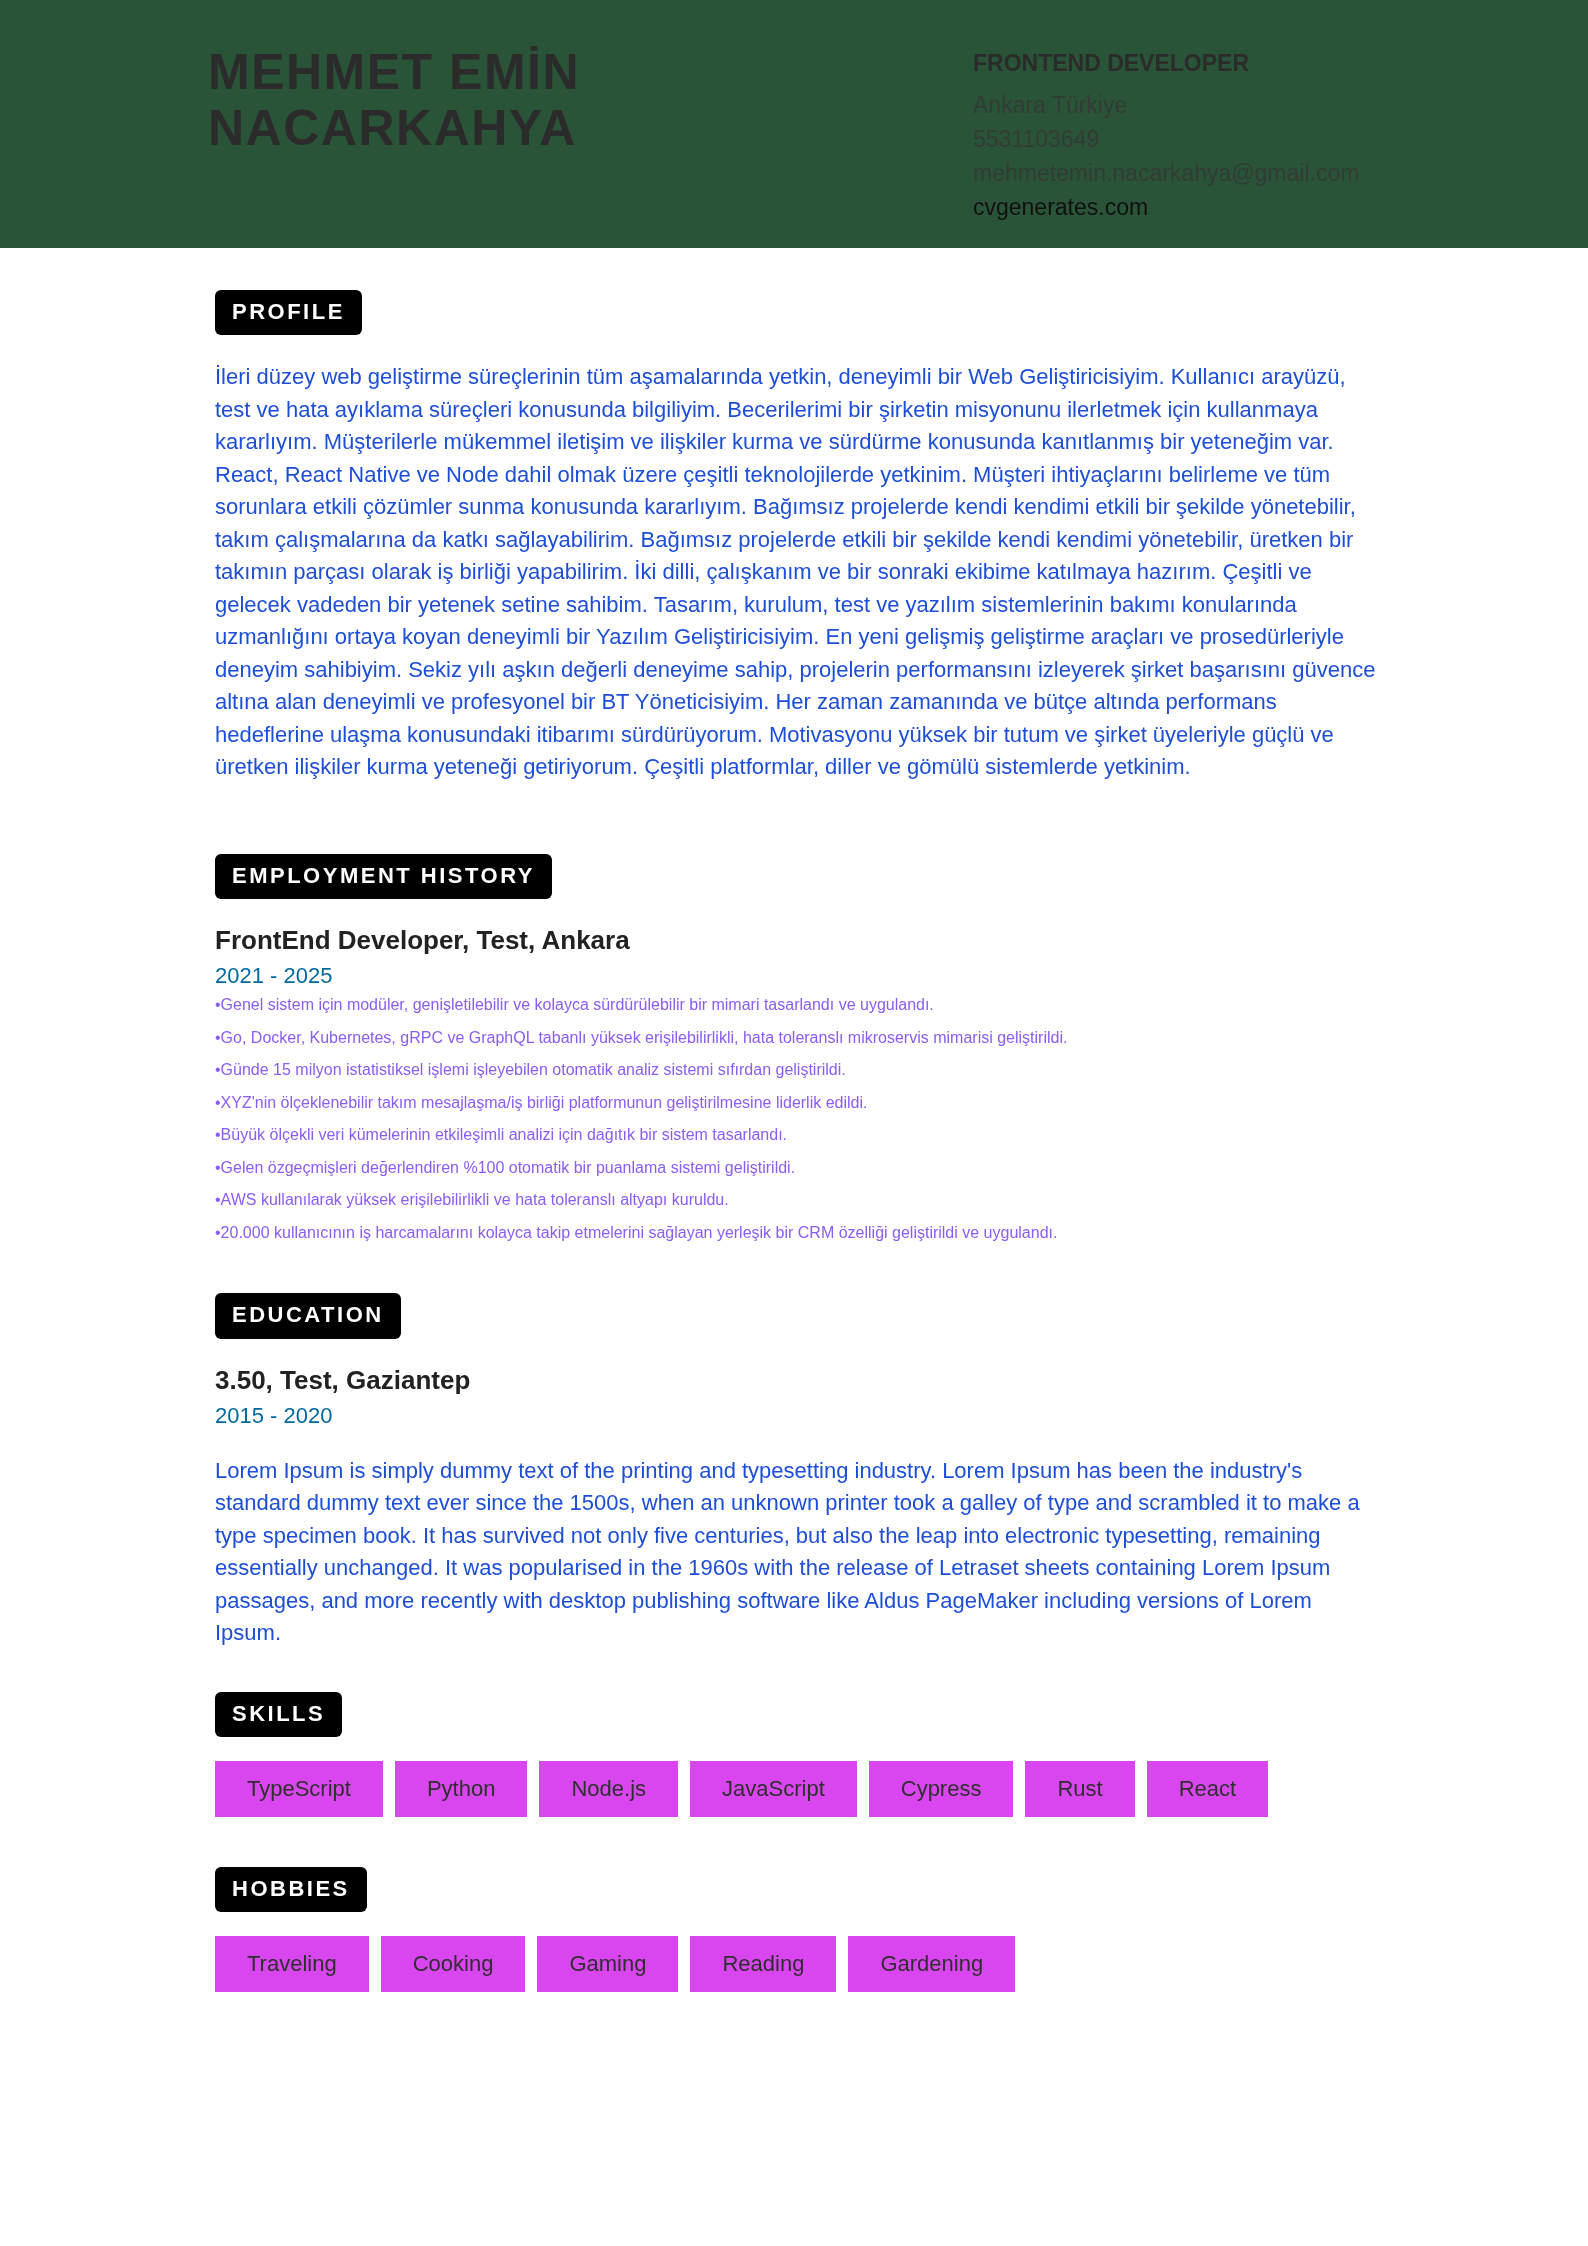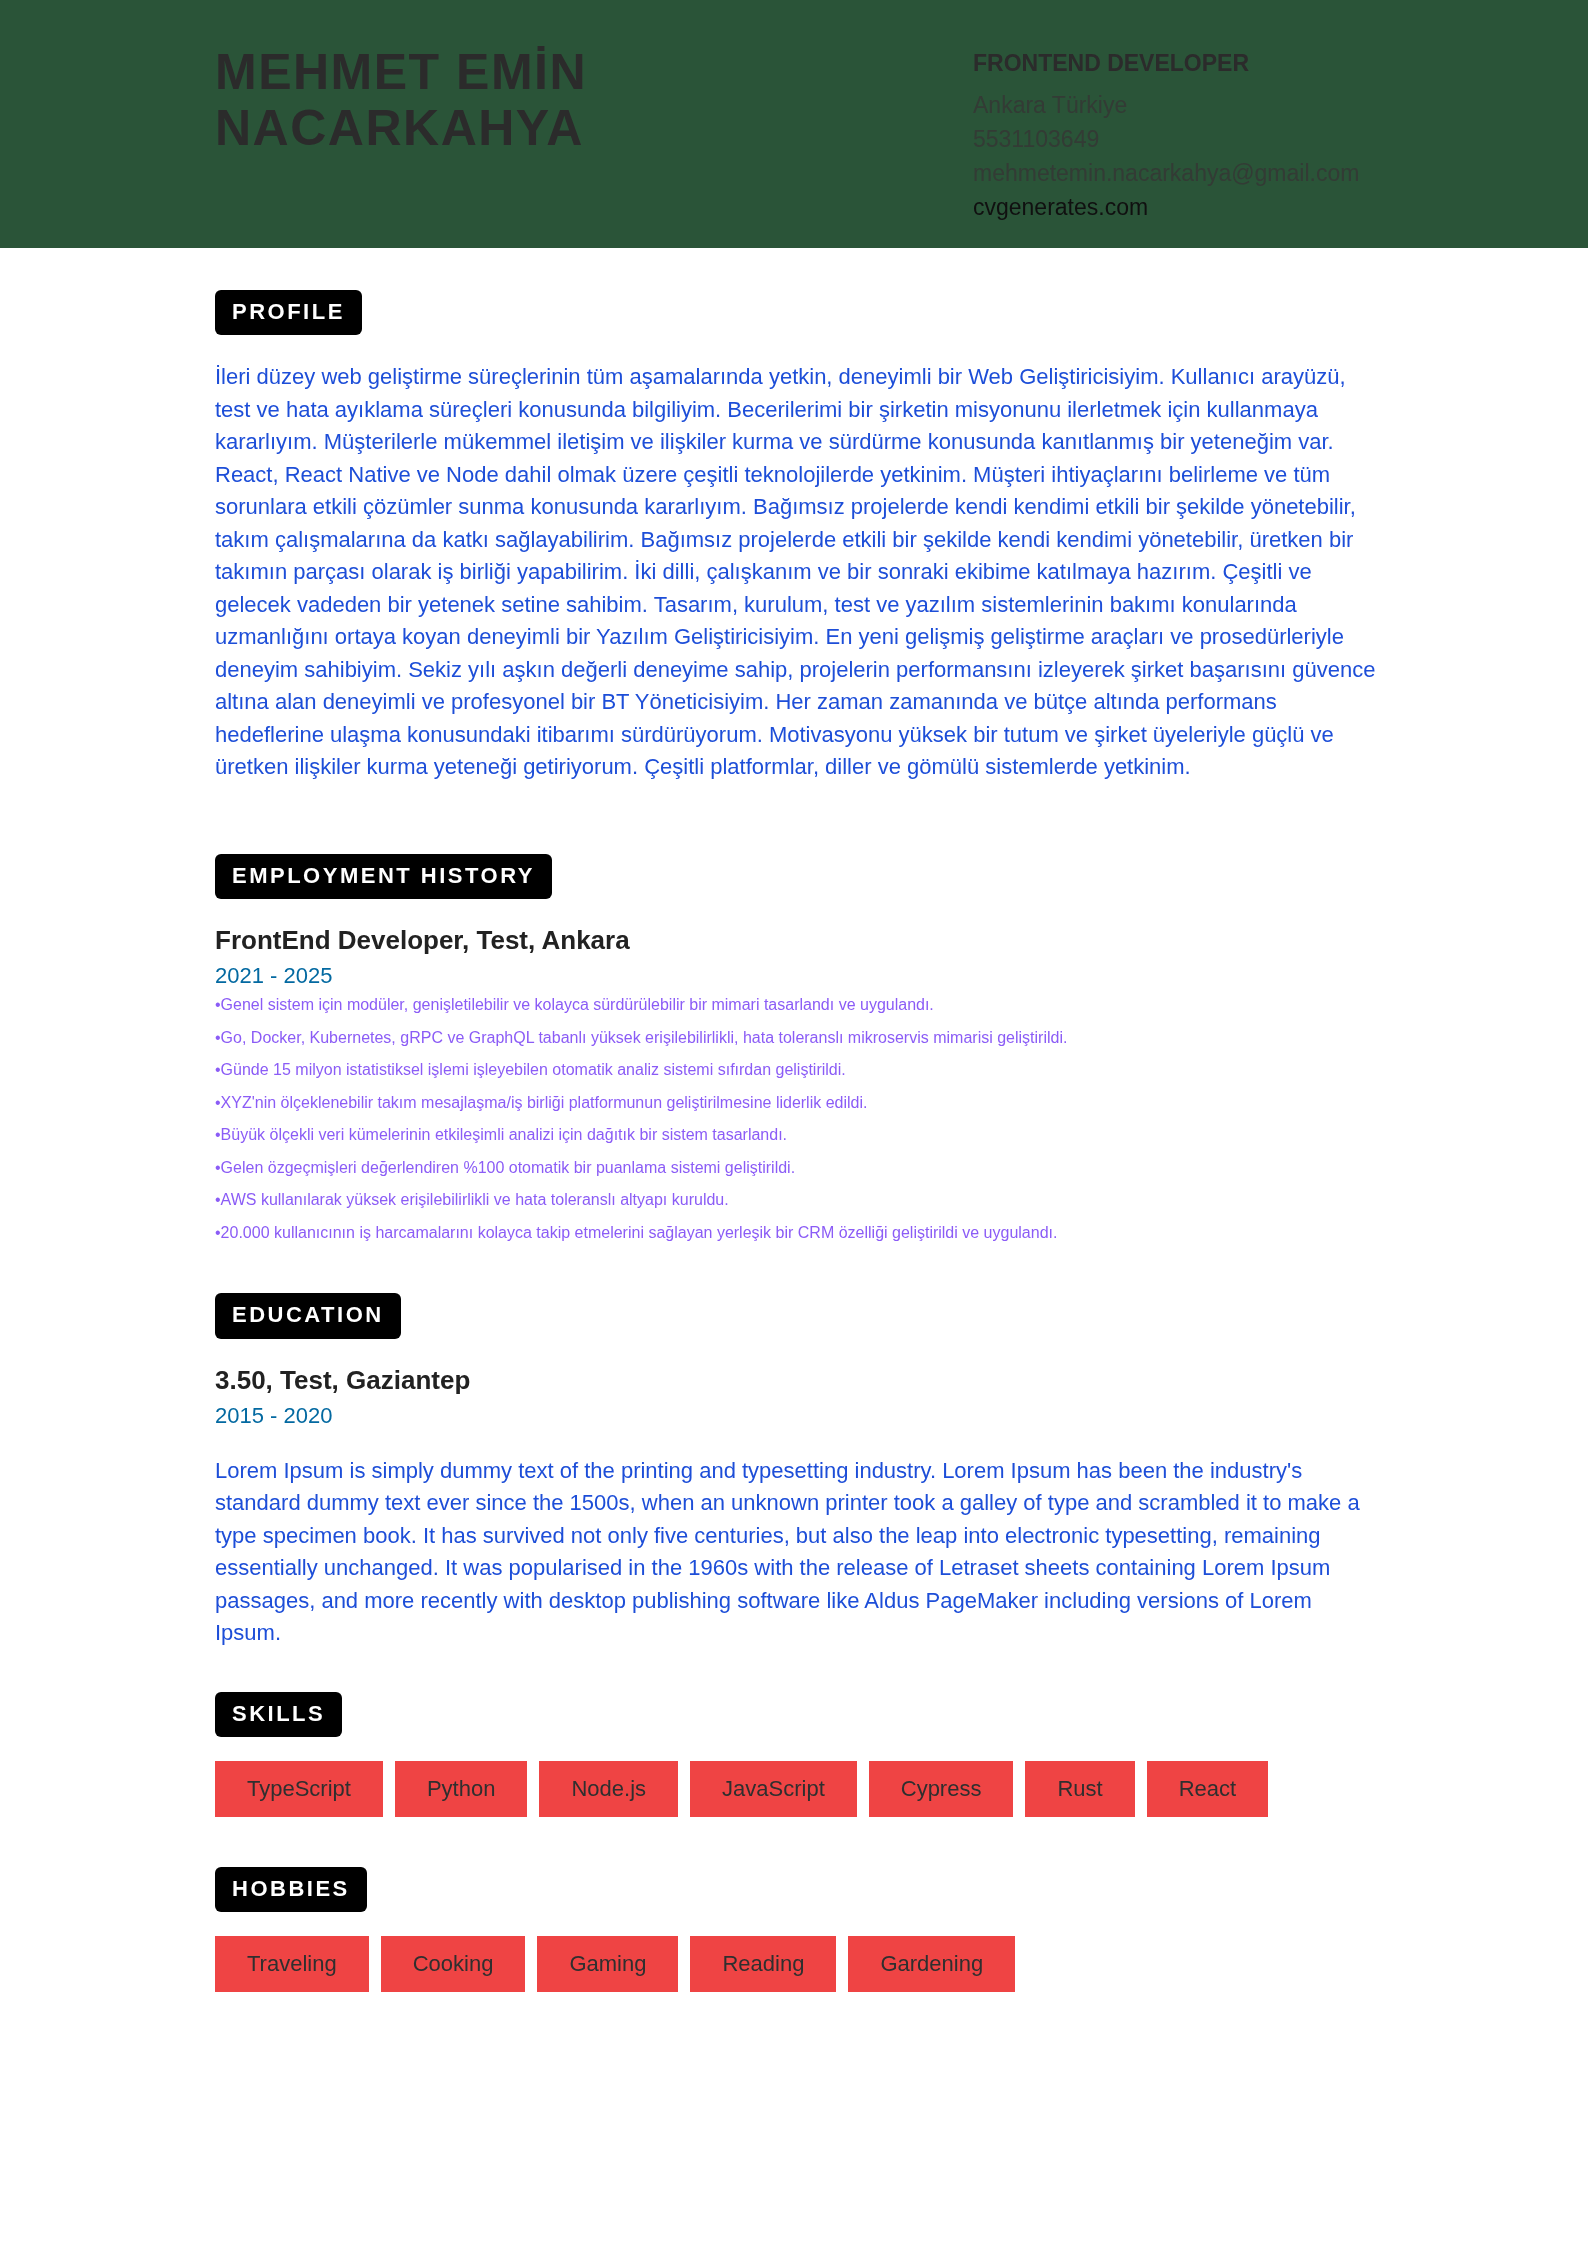--- a/index.html
+++ b/index.html
@@ -16,21 +16,21 @@
 
   
   .header {
     position: relative;
     width: 100%;
     height: 248px;
     background: #2a5438;
   }
   .name {
     position: absolute;
-    left: 215px;
+    left: 208px;
     top: 44px;
     font-size: 50px;
     line-height: 56px;
     font-weight: 700;
     letter-spacing: 1.5px;
     color: #2b2b2b;
     text-transform: uppercase;
   }
   .name span { display: block; }
   .contact {
@@ -100,21 +100,21 @@
 
   .chips {
     margin-top: 24px;
     display: flex;
     flex-wrap: wrap;
     gap: 12px;
   }
   .chip {
     height: 56px;
     padding: 0 32px;
-    background: #ef4444;
+    background: #d946ef;
     display: flex;
     align-items: center;
     justify-content: center;
     font-size: 22px;
     color: #2f2f2f;
     white-space: nowrap;
   }
 </style>
 </head>
 <body>

